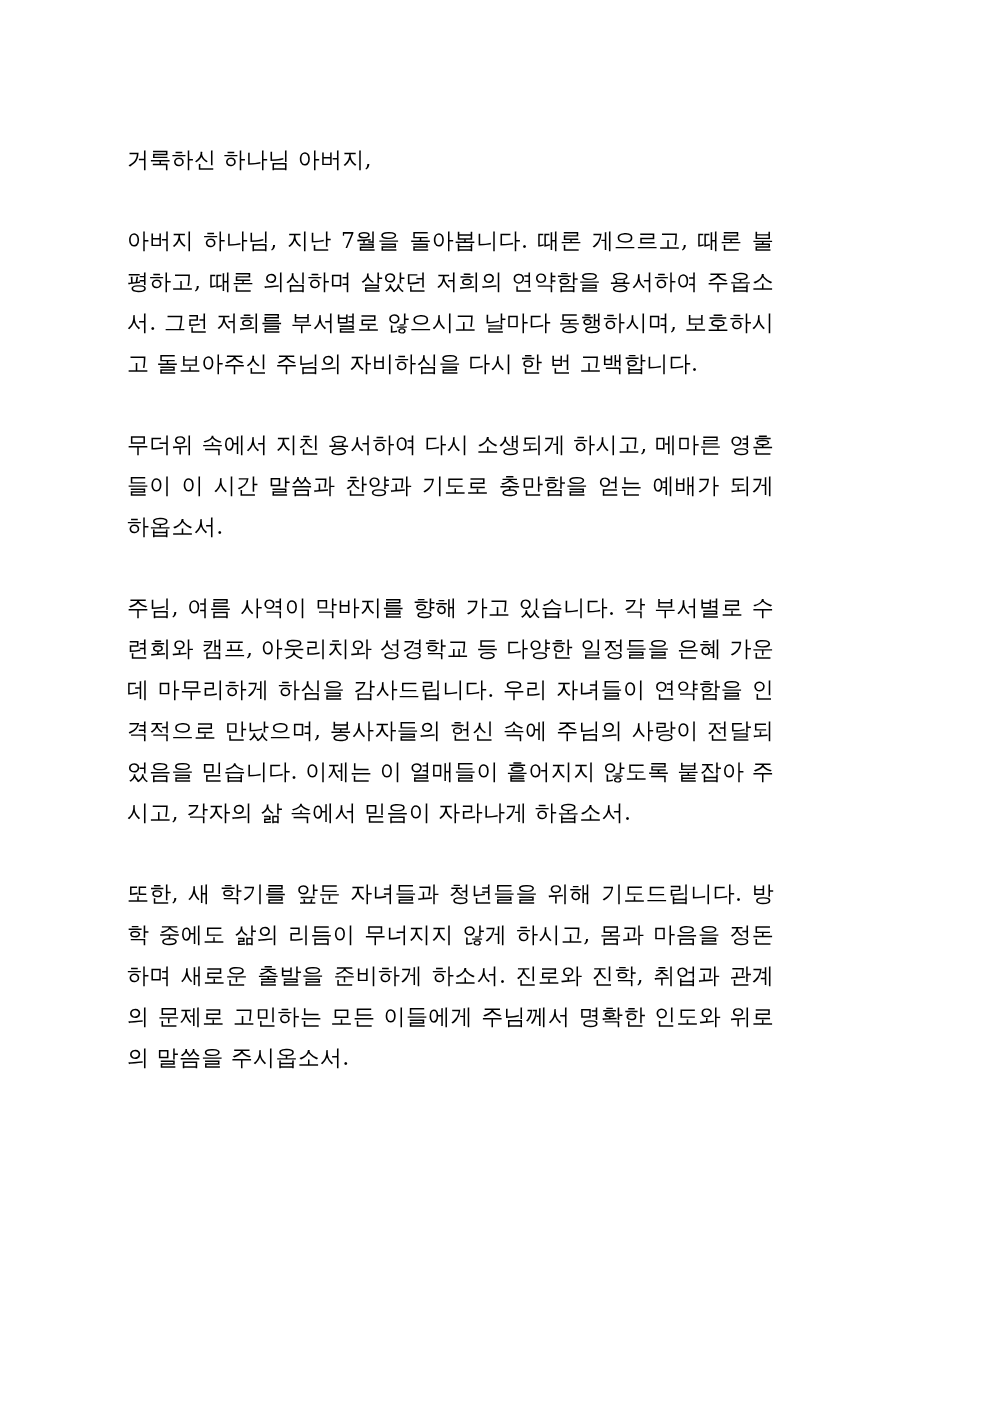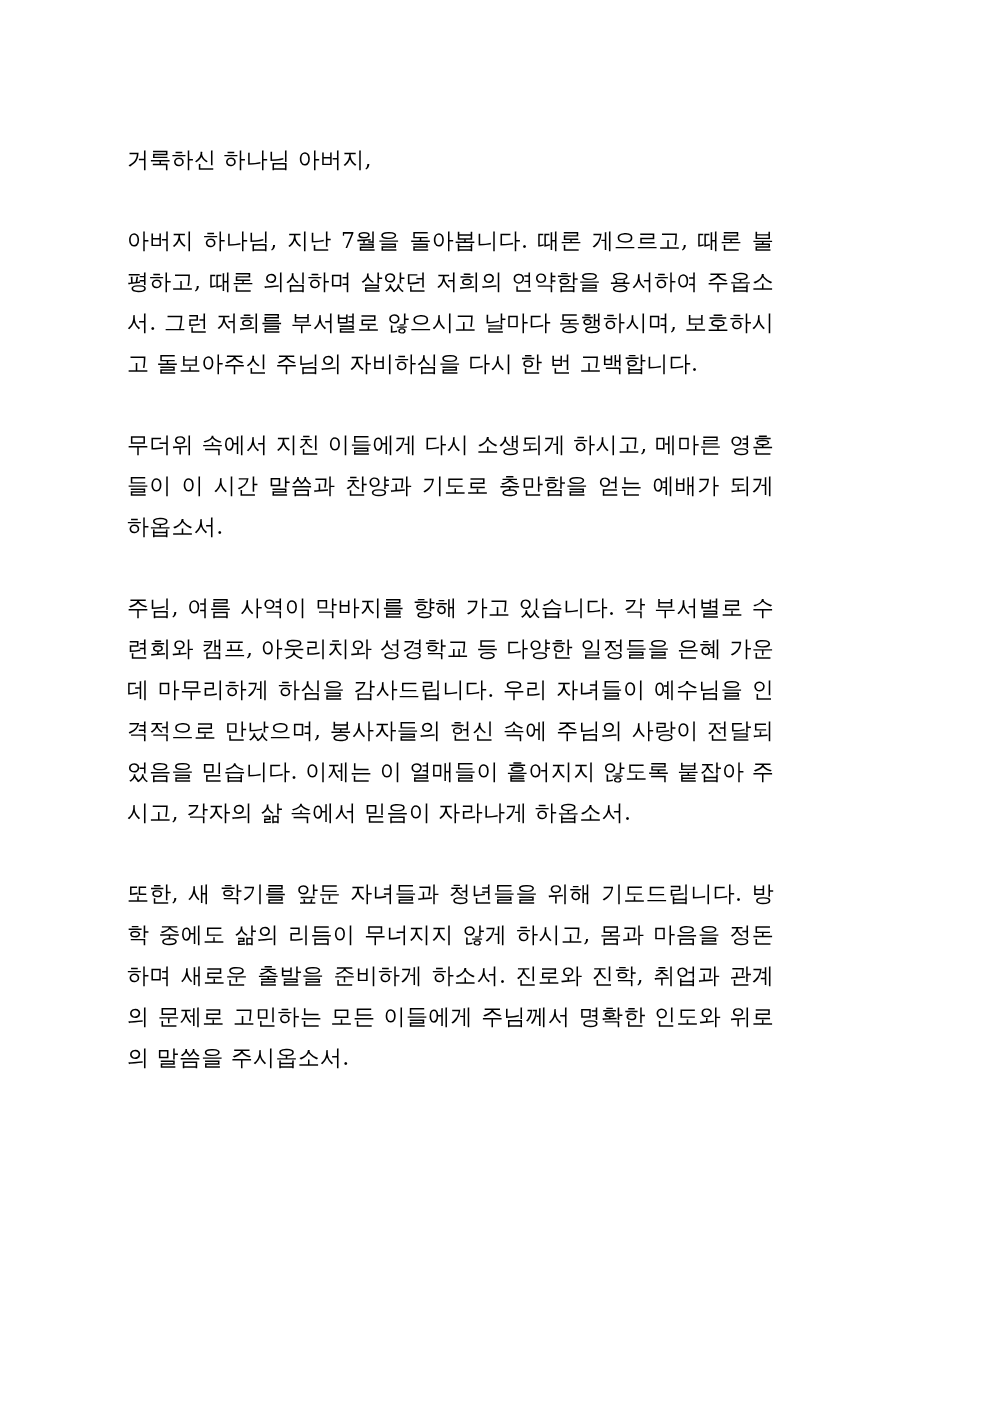--- a/index.html
+++ b/index.html
@@ -35,17 +35,17 @@
     margin-top: 40px;
   }
 </style>
 </head>
 <body>
 
 <div class="page">
   <div class="doc">
     <p>거룩하신 하나님 아버지,</p>
     <p>아버지 하나님, 지난 7월을 돌아봅니다. 때론 게으르고, 때론 불평하고, 때론 의심하며 살았던 저희의 연약함을 용서하여 주옵소서. 그런 저희를 부서별로 않으시고 날마다 동행하시며, 보호하시고 돌보아주신 주님의 자비하심을 다시 한 번 고백합니다.</p>
-    <p>무더위 속에서 지친 이들에게 다시 소생되게 하시고, 메마른 영혼들이 이 시간 말씀과 찬양과 기도로 충만함을 얻는 예배가 되게 하옵소서.</p>
-    <p>주님, 여름 사역이 막바지를 향해 가고 있습니다. 각 부서별로 수련회와 캠프, 아웃리치와 성경학교 등 다양한 일정들을 은혜 가운데 마무리하게 하심을 감사드립니다. 우리 자녀들이 예수님을 인격적으로 만났으며, 봉사자들의 헌신 속에 주님의 사랑이 전달되었음을 믿습니다. 이제는 이 열매들이 흩어지지 않도록 붙잡아 주시고, 각자의 삶 속에서 믿음이 자라나게 하옵소서.</p>
+    <p>무더위 속에서 지친 용서하여 다시 소생되게 하시고, 메마른 영혼들이 이 시간 말씀과 찬양과 기도로 충만함을 얻는 예배가 되게 하옵소서.</p>
+    <p>주님, 여름 사역이 막바지를 향해 가고 있습니다. 각 부서별로 수련회와 캠프, 아웃리치와 성경학교 등 다양한 일정들을 은혜 가운데 마무리하게 하심을 감사드립니다. 우리 자녀들이 연약함을 인격적으로 만났으며, 봉사자들의 헌신 속에 주님의 사랑이 전달되었음을 믿습니다. 이제는 이 열매들이 흩어지지 않도록 붙잡아 주시고, 각자의 삶 속에서 믿음이 자라나게 하옵소서.</p>
     <p>또한, 새 학기를 앞둔 자녀들과 청년들을 위해 기도드립니다. 방학 중에도 삶의 리듬이 무너지지 않게 하시고, 몸과 마음을 정돈하며 새로운 출발을 준비하게 하소서. 진로와 진학, 취업과 관계의 문제로 고민하는 모든 이들에게 주님께서 명확한 인도와 위로의 말씀을 주시옵소서.</p>
   </div>
 </div>
 
 </body></html>

